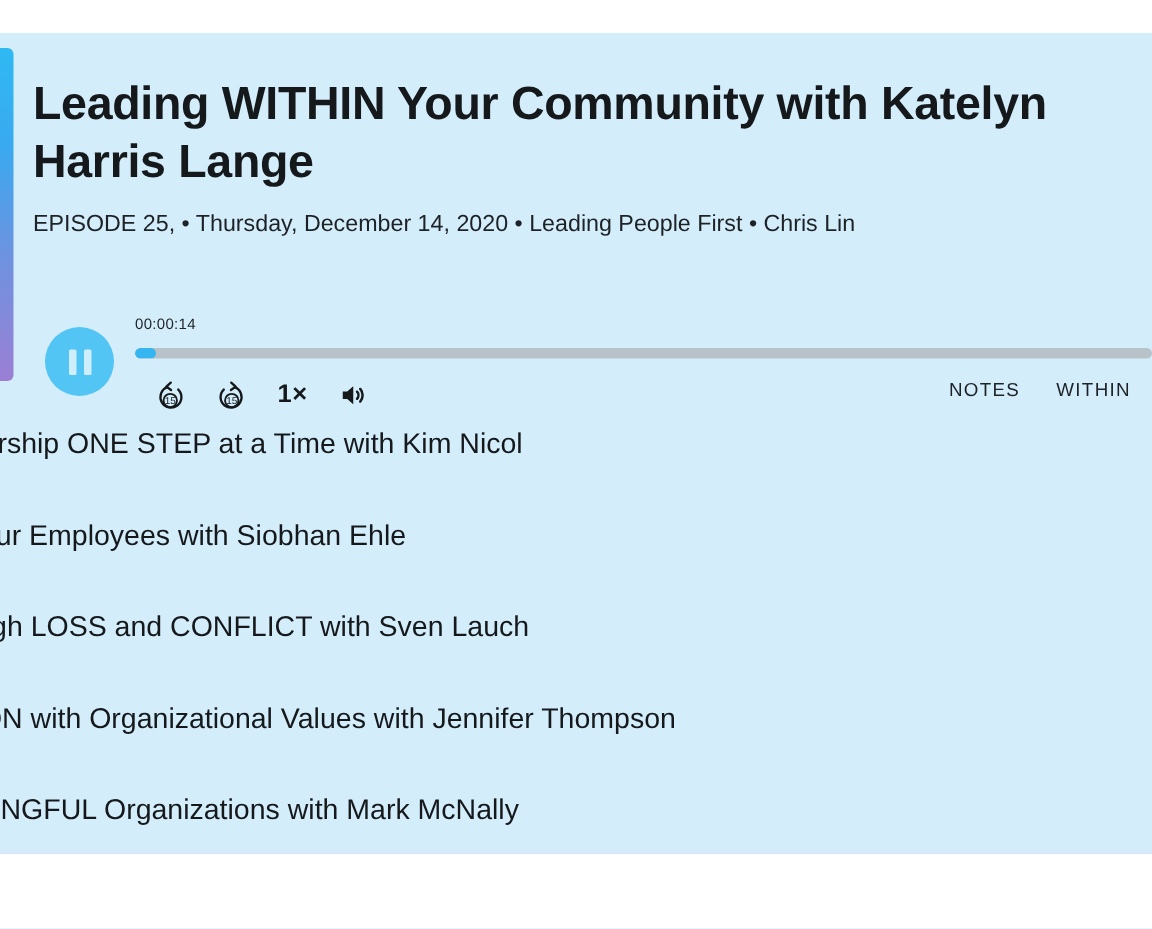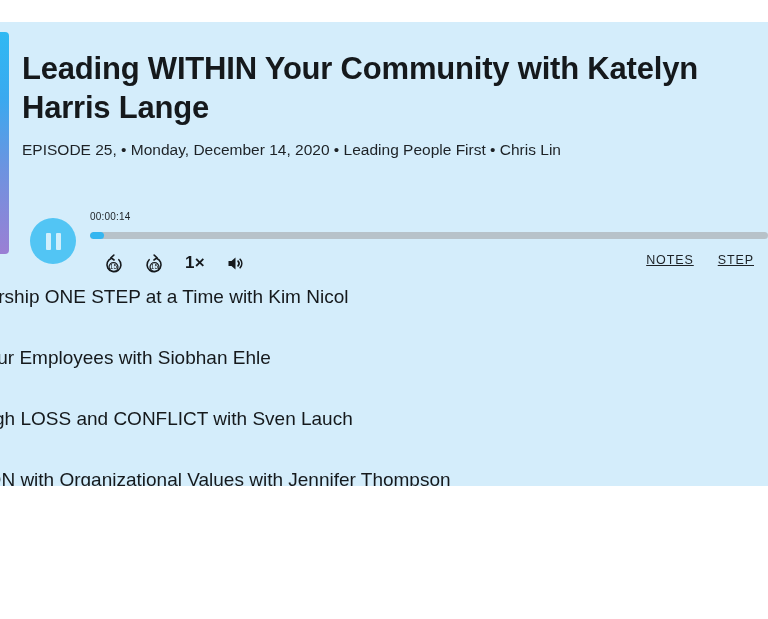--- a/index.html
+++ b/index.html
@@ -2,21 +2,21 @@
 <html><head>
 <meta charset="utf-8">
 <style>
   html,body{margin:0;padding:0;}
   body{
     width:768px;height:619px;overflow:hidden;
     background:#ffffff;
     font-family:"Liberation Sans","DejaVu Sans",sans-serif;
     -webkit-font-smoothing:antialiased;
   }
-  #page{position:relative;width:768px;height:486px;background:#c4b5fd;overflow:hidden;}
+  #page{position:relative;width:768px;height:569px;background:#c4b5fd;overflow:hidden;}
 
   
   .top-gutter{position:absolute;left:0;top:0;width:768px;height:22px;background:#ffffff;}
 
   
   .surface{position:absolute;left:0;top:22px;width:768px;height:597px;background:#d4edfb;}
 
   
   .accent-stripe{
     position:absolute;left:0;top:32px;width:9px;height:222px;
@@ -58,21 +58,21 @@
   .progress-fill{height:100%;width:2.2%;background:#35b6f0;border-radius:4px;}
 
   
   .controls{position:absolute;left:103px;top:226px;height:30px;display:flex;align-items:center;gap:20px;}
   .ctrl{background:none;border:none;padding:0;cursor:pointer;display:flex;align-items:center;justify-content:center;color:#15191c;}
   .speed{font-size:17px;font-weight:600;color:#15191c;background:none;border:none;padding:0;cursor:pointer;letter-spacing:0.3px;}
 
   
   .card-links{position:absolute;right:14px;top:231px;display:flex;gap:24px;}
   .card-links span{
-    font-size:12.5px;letter-spacing:0.9px;color:#1d2226;cursor:pointer;font-weight:400;text-decoration:underline;
+    font-size:12.5px;letter-spacing:0.9px;color:#1d2226;cursor:pointer;font-weight:400;
   }
 
   
   .ep-list{position:absolute;left:0;top:266px;width:768px;}
   .ep-item{
     height:61px;line-height:61px;
     font-size:19px;color:#15191c;white-space:nowrap;cursor:pointer;
     margin-left:-44px;padding-left:0;
   }
 </style>
@@ -82,21 +82,21 @@
 <div id="page">
 
   <div class="top-gutter"></div>
   <div class="surface"></div>
 
   <div class="accent-stripe"></div>
 
   <div class="player">
 
     <div class="ep-title">Leading WITHIN Your Community with Katelyn Harris Lange</div>
-    <div class="ep-meta">EPISODE 25, • Monday, December 14, 2020 • Leading People First • Chris Lin</div>
+    <div class="ep-meta">EPISODE 25, • Thursday, December 14, 2020 • Leading People First • Chris Lin</div>
 
     <button class="playpause">
       <span class="bar"></span>
       <span class="bar"></span>
     </button>
 
     <div class="time-label">00:00:14</div>
 
     <div class="progress-track">
       <div class="progress-fill" style="width: 2%;"></div>
@@ -129,21 +129,21 @@
           <path d="M4 9.2h3.4L12 5.2v13.6L7.4 14.8H4z" fill="#15191c"></path>
           <path d="M14.9 9.3a4 4 0 0 1 0 5.4" fill="none" stroke="#15191c" stroke-width="1.9" stroke-linecap="round"></path>
           <path d="M17.3 7.2a7.2 7.2 0 0 1 0 9.6" fill="none" stroke="#15191c" stroke-width="1.9" stroke-linecap="round"></path>
         </svg>
       </button>
 
     </div>
 
     <div class="card-links">
       <span>NOTES</span>
-      <span>STEP</span>
+      <span>WITHIN</span>
     </div>
 
   </div>
 
   <div class="ep-list">
     <div class="ep-item">eadership ONE STEP at a Time with Kim Nicol</div>
     <div class="ep-item">in Your Employees with Siobhan Ehle</div>
     <div class="ep-item">hrough LOSS and CONFLICT with Sven Lauch</div>
     <div class="ep-item">CTION with Organizational Values with Jennifer Thompson</div>
     <div class="ep-item">EANINGFUL Organizations with Mark McNally</div>

